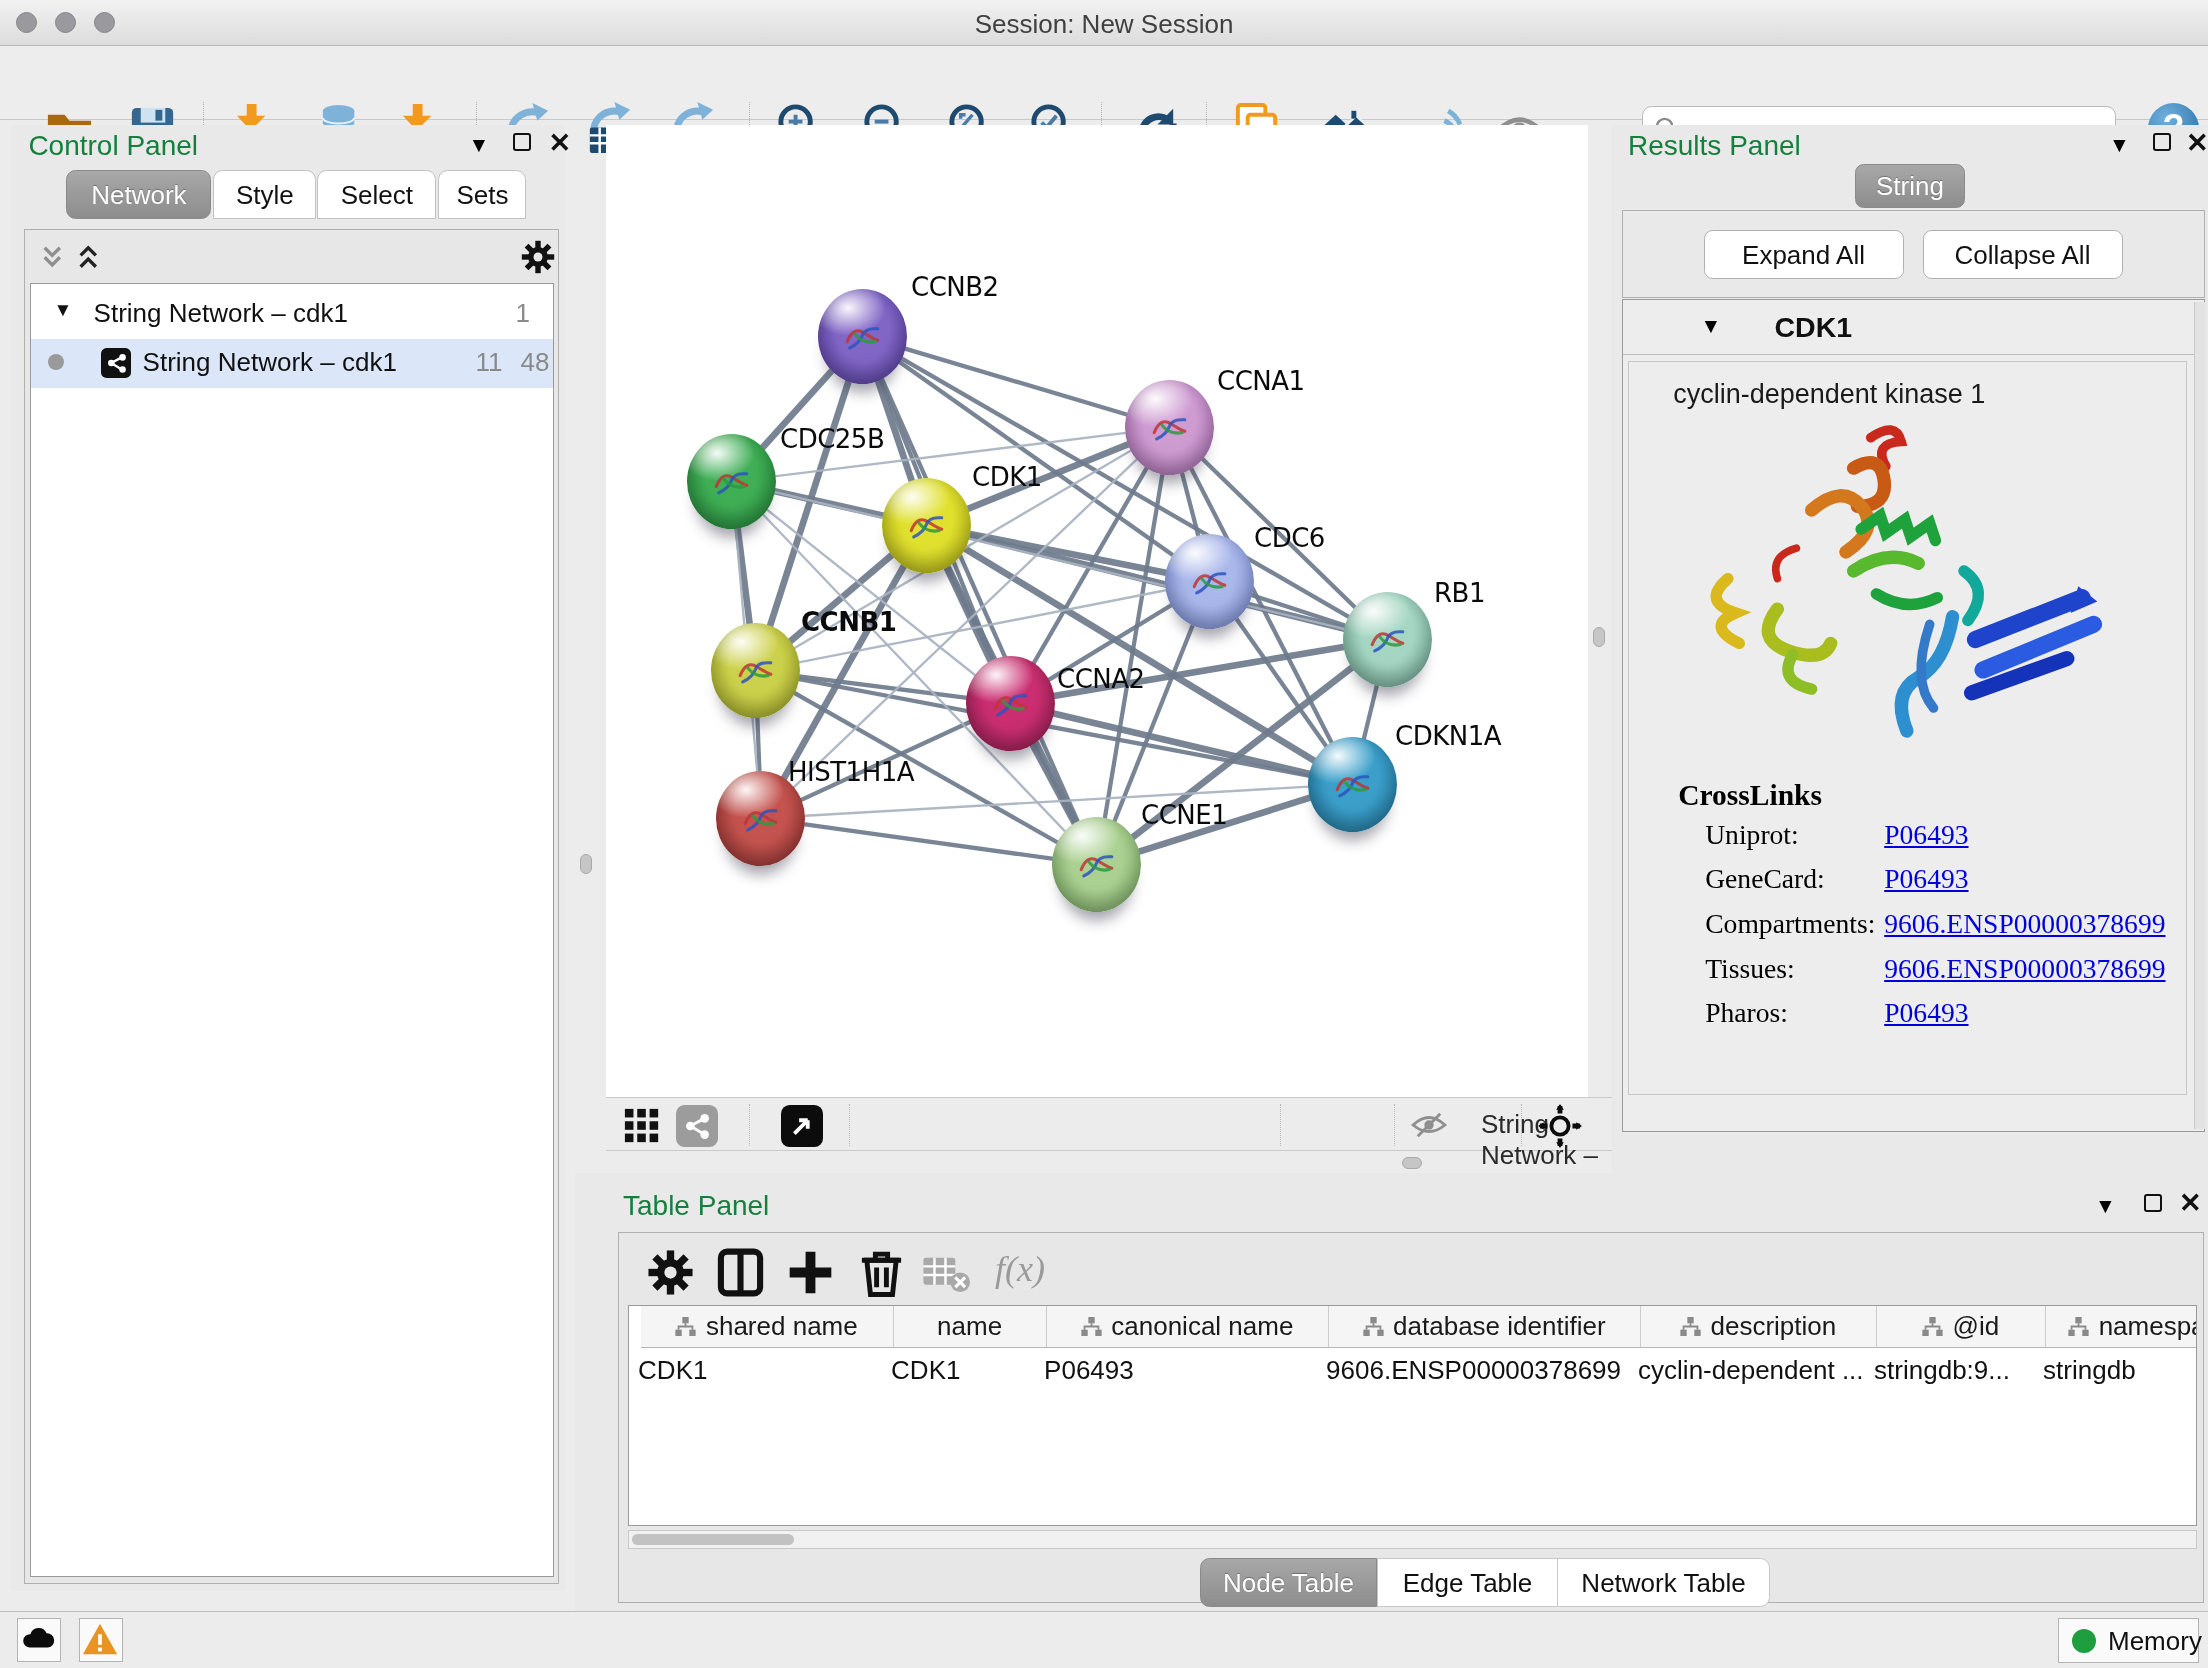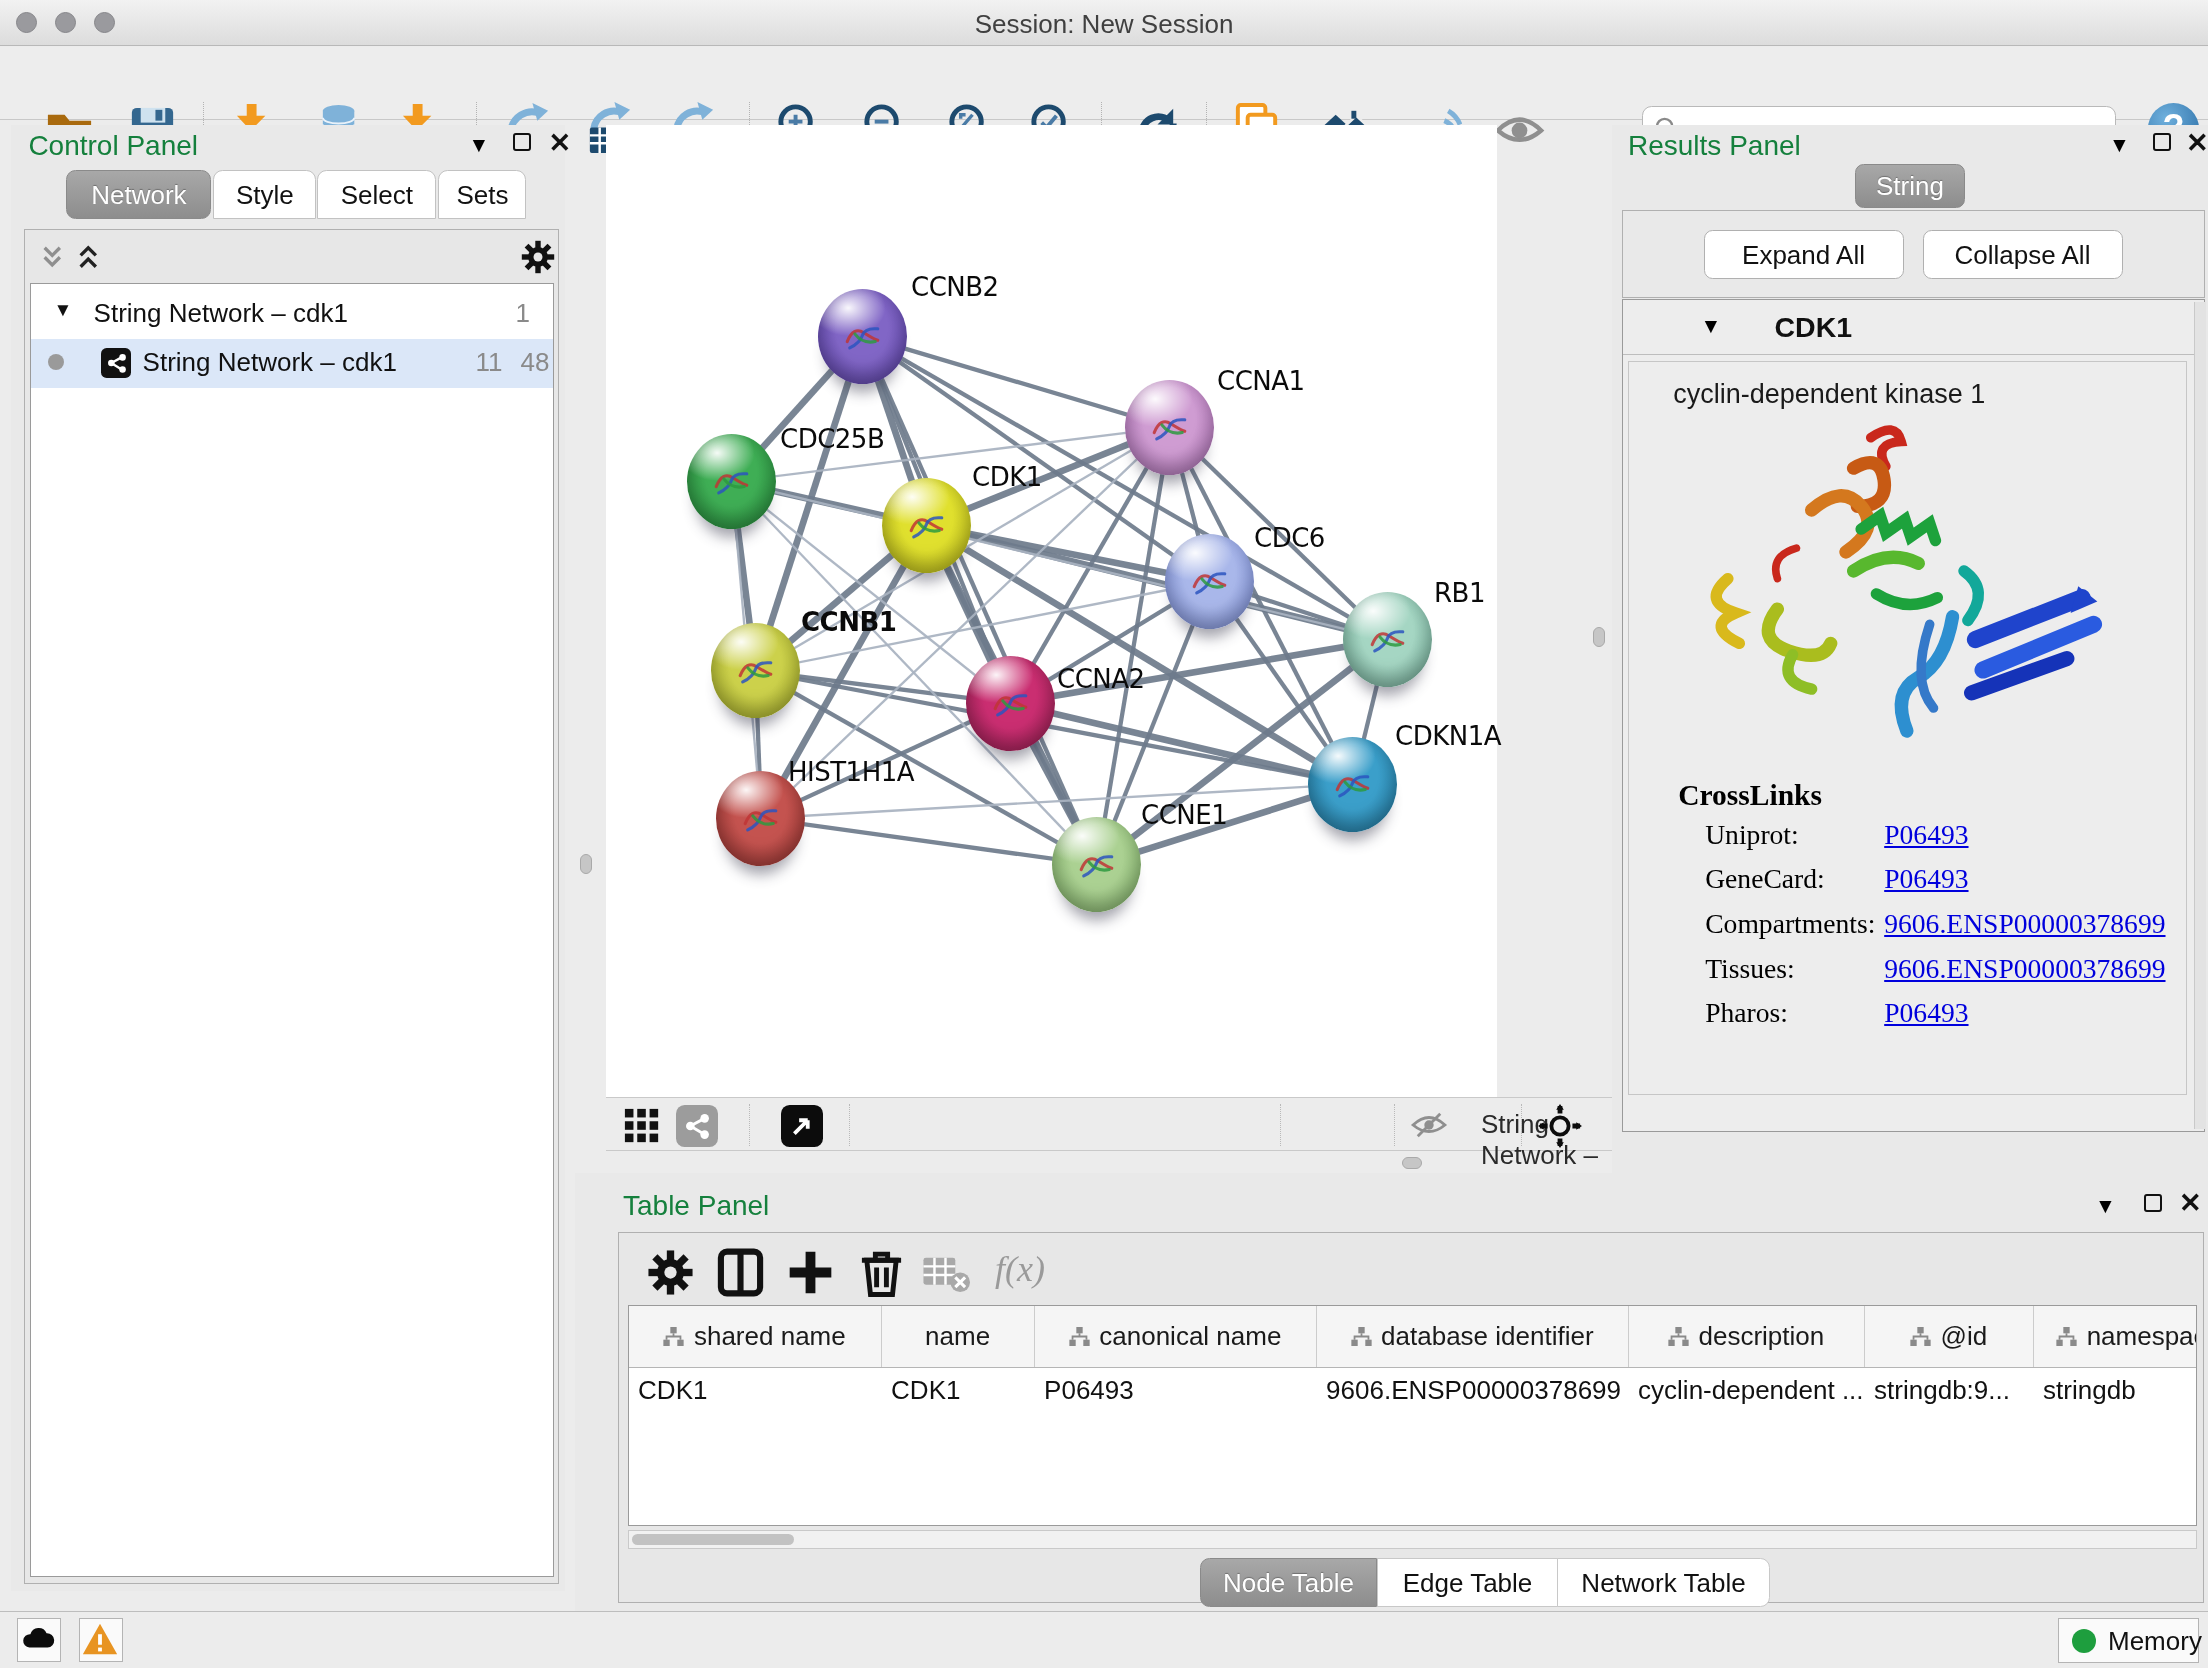--- a/index.html
+++ b/index.html
@@ -46,21 +46,21 @@
   #cp-selrow { position:absolute; left:0; top:3.8px; width:100%; height:48px; }
   #cp-selrow .txt { position:absolute; left:0; width:100%; text-align:center; top:9.5px;
     font-size:26px; color:#1c1c1c; }
   #cp-tree { position:absolute; left:4.8px; top:53px; width:524px; height:1294px;
     background:#fff; border:1px solid #9a9a9a; }
   .tree-row { position:relative; width:100%; height:49px; font-size:26px; color:#111; }
   .tree-row .cnt { position:absolute; color:#8a8a8a; }
   #tree-row-sel { background:#dbe7f8; }
 
   
-  #network-canvas { left:606px; top:125px; width:891px; height:972px; background:#fff; }
+  #network-canvas { left:606px; top:125px; width:982px; height:972px; background:#fff; }
   .node { position:absolute; width:89px; height:95px; border-radius:50%;
     box-shadow:0 17px 13.3px -8.6px rgba(50,50,70,.45), inset 0 -9.5px 17px rgba(0,0,0,.25); }
   .node-label { position:absolute; font-size:26px; color:#0a0a0a; letter-spacing:-0.5px;
     font-family:"DejaVu Sans", sans-serif; white-space:nowrap; }
   .split-dot { position:absolute; background:#c6c6c6; border:1px solid #a9a9a9; border-radius:7.6px; }
 
   
   #net-bottombar { left:606px; top:1097px; width:1006px; height:54px; background:#ececec;
     border-top:1px solid #c9c9c9; border-bottom:1px solid #c9c9c9; }
   #net-bottombar .vsep { position:absolute; top:5.7px; height:42px; border-left:1.9px dotted #b9b9b9; }
@@ -91,21 +91,21 @@
 
   
   #table-panel { left:575px; top:1173px; width:1633px; height:438px; background:#e9e9e9; }
   #tp-inner { position:absolute; left:43px; top:59px; width:1586px; height:371px;
     background:#e7e7e7; border:1px solid #b0b0b0; }
   .tp-icon { position:absolute; top:15px; width:49px; height:49px; }
   #fx-label { position:absolute; left:376px; top:15px; font-family:"Liberation Serif", serif;
     font-style:italic; font-size:36px; color:#9a9a9a; }
   #tp-table { position:absolute; left:8.6px; top:72px; width:1569px; height:221px;
     background:#fff; border:1px solid #9a9a9a; overflow:hidden; }
-  #tp-header { display:flex; height:62px; background:#f5f5f5; border-bottom:1px solid #b5b5b5; }
+  #tp-header { display:flex; height:42px; background:#f5f5f5; border-bottom:1px solid #b5b5b5;margin-left:12px; }
   .th { display:flex; align-items:center; justify-content:center; gap:9.5px; font-size:26px;
     color:#1a1a1a; border-right:1px solid #cccccc; flex:none; overflow:hidden; }
   #tp-row { display:flex; height:46px; }
   .td { font-size:26px; color:#111; padding:6.7px 0 0 9.5px; flex:none; overflow:hidden; white-space:nowrap; }
   #tp-hscroll { position:absolute; left:8.6px; top:297px; width:1569px; height:19px; background:#f1f1f1; border:1px solid #c9c9c9; }
   #tp-thumb { position:absolute; left:3.8px; top:2.9px; width:162px; height:11.4px; background:#c2c2c2; border-radius:5.7px; }
   .btab { position:absolute; top:0; height:49px; background:#fff; border:1px solid #c8c8c8;
     font-size:26px; color:#111; text-align:center; line-height:48px; }
   .btab.sel { background:linear-gradient(#a8a8a8,#8d8d8d); color:#fff; border-color:#8a8a8a;
     text-shadow:0 -1px 1px rgba(0,0,0,.3); border-radius:9.5px 0 0 9.5px; }

